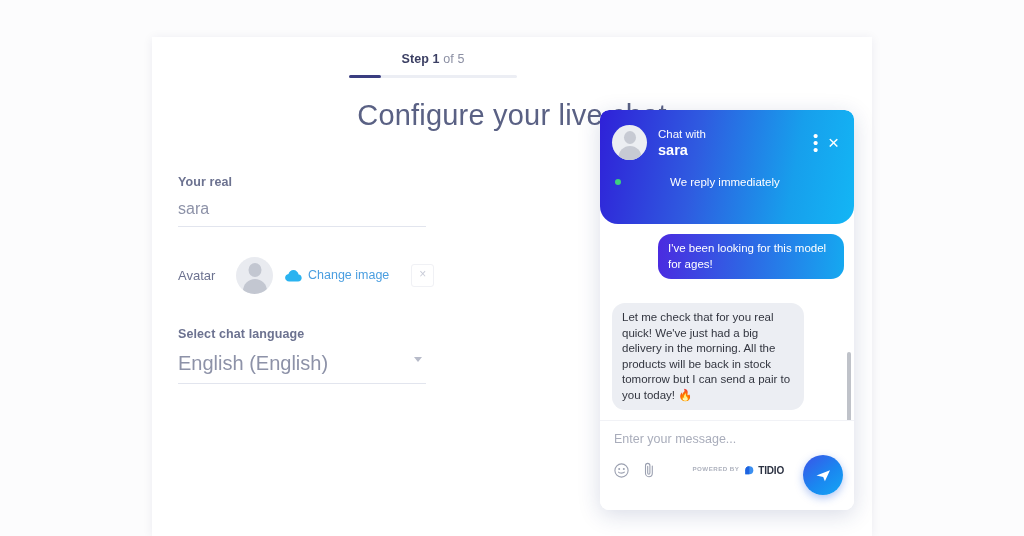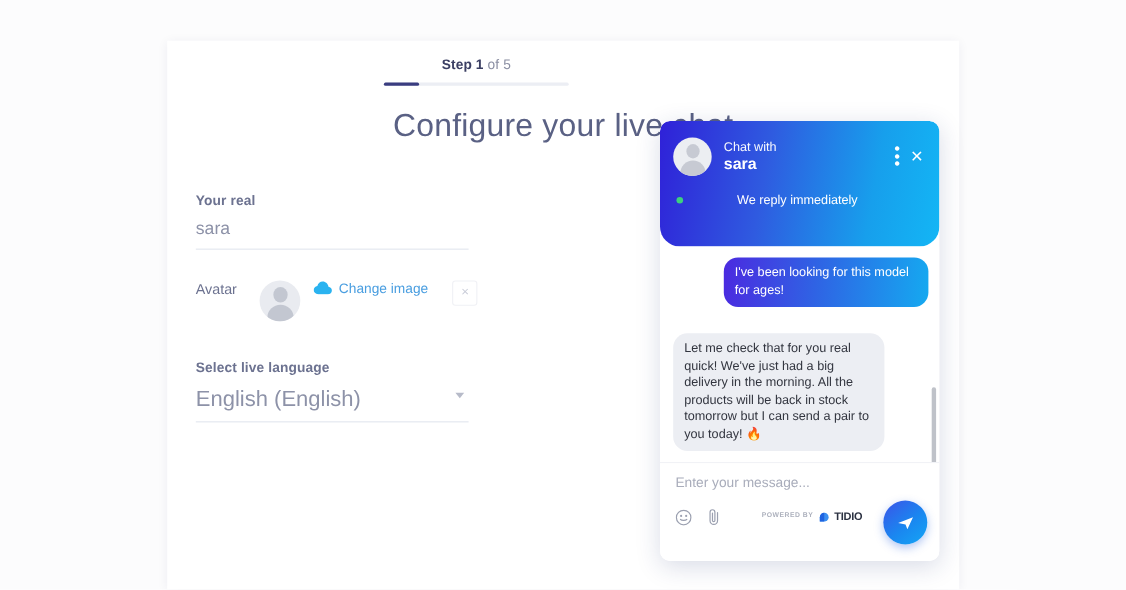--- a/index.html
+++ b/index.html
@@ -85,20 +85,21 @@
     font-family: "Liberation Sans", sans-serif;
     font-size: 16px;
     color: #8d92a8;
     padding: 2px 0 8px 0;
     outline: none;
   }
   .text-input::placeholder { color: #b9bdcc; }
 
   .avatar-row {
     display: flex;
+    align-items: center;
     margin-top: 28px;
     height: 40px;
   }
   .avatar-label {
     font-size: 13px;
     color: #6c7290;
     width: 58px;
   }
   .avatar-pic {
     width: 37px; height: 37px;
@@ -417,21 +418,21 @@
           <svg width="17" height="13" viewBox="0 0 17 13">
             <path d="M4.2 12.4h8.9c2.1 0 3.6-1.5 3.6-3.4 0-1.8-1.3-3.2-3.1-3.4C13.2 3 11.1.9 8.4.9 6 .9 4 2.6 3.5 4.9 1.5 5.2.1 6.8.1 8.7c0 2 1.7 3.7 4.1 3.7z" fill="#2ab3f0"></path>
           </svg>
         </span>
         <span class="change-image">Change image</span>
         <span class="remove-btn">×</span>
       </div>
 
 
       <div class="lang-section">
-        <div class="field-label">Select live language</div>
+        <div class="field-label">Select chat language</div>
         <div class="select-wrap">
           <div class="select-val">English (English)</div>
           <span class="caret"></span>
         </div>
       </div>
     </div>
 
     <div class="widget">
       <div class="w-header">
         <div class="w-top">

